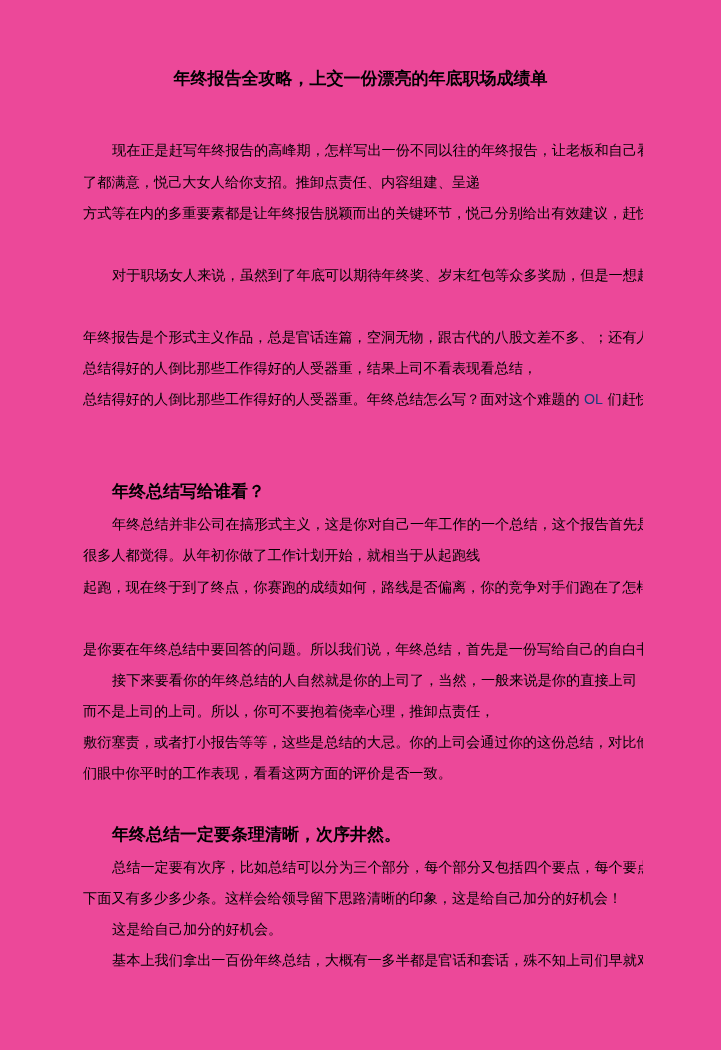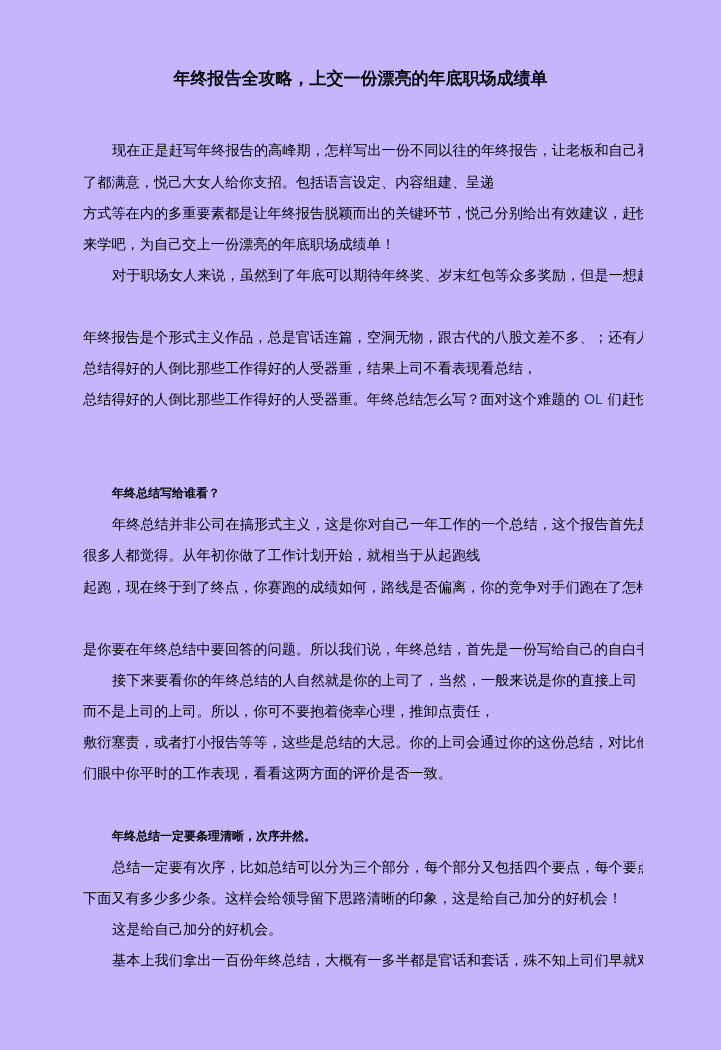--- a/index.html
+++ b/index.html
@@ -13,21 +13,21 @@
     position: relative;
     overflow: hidden;
     font-family: "DejaVu Sans", "Liberation Sans", sans-serif;
     color: #000000;
   }
   .page {
     position: absolute;
     left: 0; top: 0;
     width: 721px;
     height: 1050px;
-    background: #c4b5fd;
+    background: #ec4899;
   }
   .title {
     position: absolute;
     left: 0;
     width: 721px;
     top: 66px;
     text-align: center;
     font-family: "DejaVu Serif", "Liberation Serif", serif;
     font-weight: bold;
     font-size: 17px;
@@ -47,42 +47,41 @@
     left: 112px;
     width: 531px;
   }
   .line.justify {
     text-align: justify;
     text-align-last: justify;
   }
   .heading {
     position: absolute;
     left: 112px;
-    font-family: Liberation Serif, serif;
+    font-family: Liberation Mono, monospace;
     font-weight: bold;
-    font-size: 12px;
+    font-size: 17px;
     line-height: 20px;
     white-space: nowrap;
   }
   .ol {
     font-family: Liberation Sans, sans-serif;
     color: #1a3a7a;
   }
 </style>
 </head>
 <body>
 
 <div class="page">
 
   <div class="title">年终报告全攻略，上交一份漂亮的年底职场成绩单</div>
 
   <div class="line indent justify" style="top:140px">现在正是赶写年终报告的高峰期，怎样写出一份不同以往的年终报告，让老板和自己看</div>
-  <div class="line" style="top:172px">了都满意，悦己大女人给你支招。包括语言设定、内容组建、呈递</div>
+  <div class="line" style="top:172px">了都满意，悦己大女人给你支招。推卸点责任、内容组建、呈递</div>
   <div class="line justify" style="top:203px">方式等在内的多重要素都是让年终报告脱颖而出的关键环节，悦己分别给出有效建议，赶快</div>
-  <div class="line" style="top:234px">来学吧，为自己交上一份漂亮的年底职场成绩单！</div>
   <div class="line indent justify" style="top:265px">对于职场女人来说，虽然到了年底可以期待年终奖、岁末红包等众多奖励，但是一想起</div>
   <div class="line justify" style="top:327px">年终报告是个形式主义作品，总是官话连篇，空洞无物，跟古代的八股文差不多、；还有人</div>
   <div class="line" style="top:358px">总结得好的人倒比那些工作得好的人受器重，结果上司不看表现看总结，</div>
   <div class="line" style="top:389px; text-align:justify; text-align-last:justify;"><span>总结得好的人倒比那些工作得好的人受器重。年终总结怎么写？面对这个难题的 </span><span class="ol">OL</span><span> 们赶快</span></div>
 
   <div class="heading" style="top:483px">年终总结写给谁看？</div>
   <div class="line indent justify" style="top:514px">年终总结并非公司在搞形式主义，这是你对自己一年工作的一个总结，这个报告首先是</div>
   <div class="line" style="top:545px">很多人都觉得。从年初你做了工作计划开始，就相当于从起跑线</div>
   <div class="line justify" style="top:577px">起跑，现在终于到了终点，你赛跑的成绩如何，路线是否偏离，你的竞争对手们跑在了怎样</div>
   <div class="line justify" style="top:639px">是你要在年终总结中要回答的问题。所以我们说，年终总结，首先是一份写给自己的自白书。</div>

